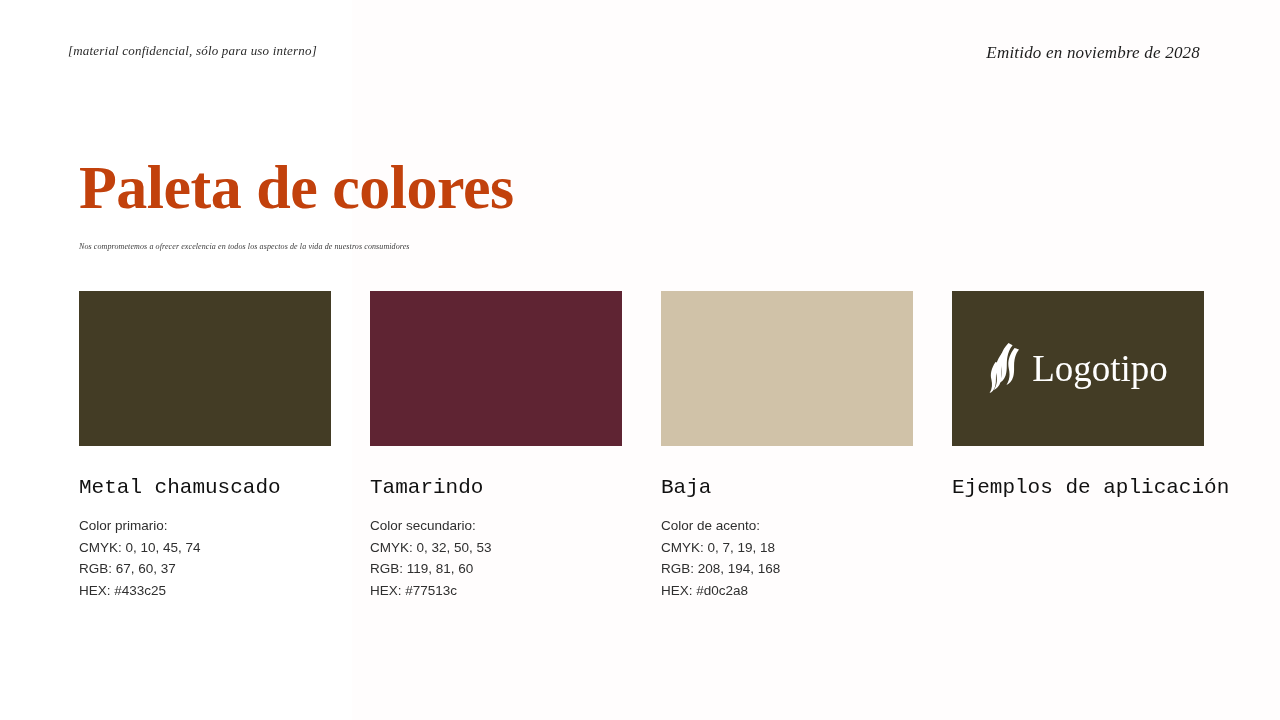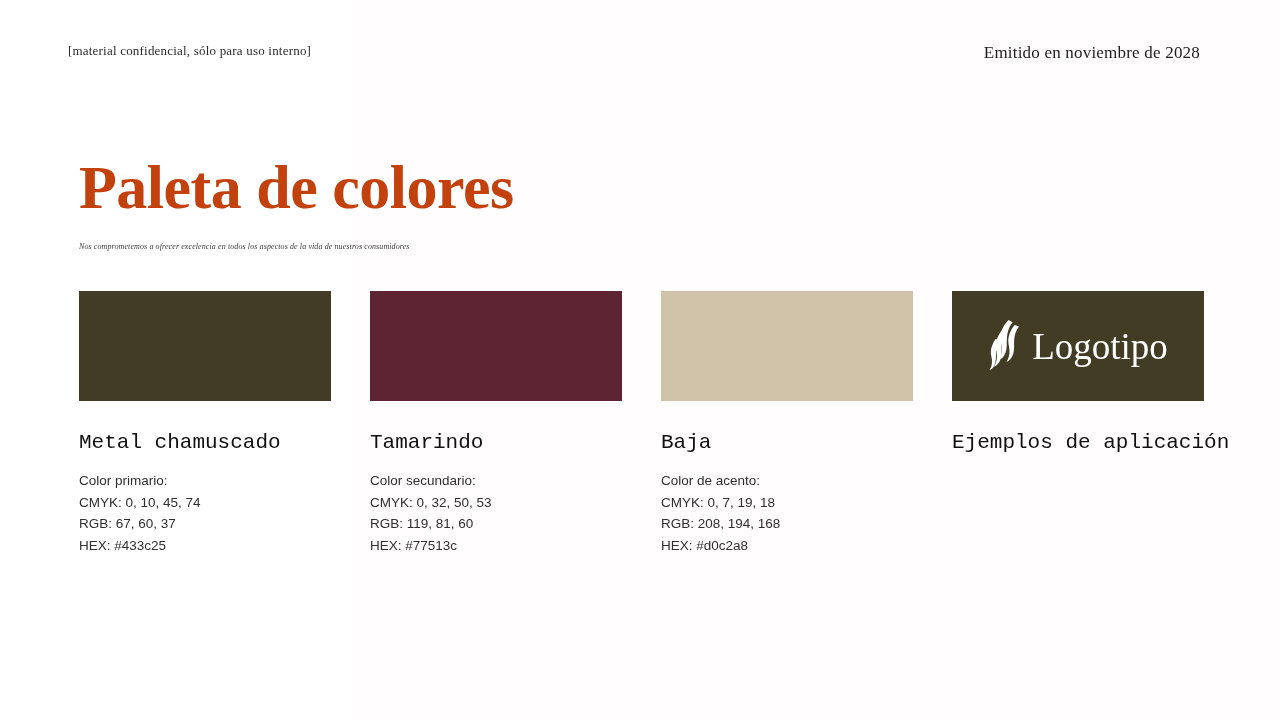--- a/index.html
+++ b/index.html
@@ -25,20 +25,21 @@
     left: 352px;
     top: 0;
     width: 928px;
     height: 720px;
     background: #fffdfd;
   }
   .header-note {
     position: absolute;
     top: 43px;
     font-family: "Liberation Serif", serif;
+    font-style: italic;
     font-size: 13px;
     color: #2b2b2b;
     letter-spacing: 0.2px;
     white-space: nowrap;
   }
   #header-left { left: 68px; }
   #header-right { right: 80px; text-align: right; font-size: 17px; color: #1d1d1d; }
 
   #page-title {
     position: absolute;
@@ -72,21 +73,21 @@
     width: 1122px;
     display: flex;
     gap: 39px;
   }
   .swatch-card {
     width: 252px;
     flex: 0 0 252px;
   }
   .swatch-chip {
     width: 252px;
-    height: 110px;
+    height: 155px;
     position: relative;
     overflow: hidden;
   }
   .swatch-name {
     font-family: Liberation Mono, monospace;
     font-size: 21px;
     color: #111111;
     margin-top: 30px;
     line-height: 1.1;
     white-space: nowrap;

